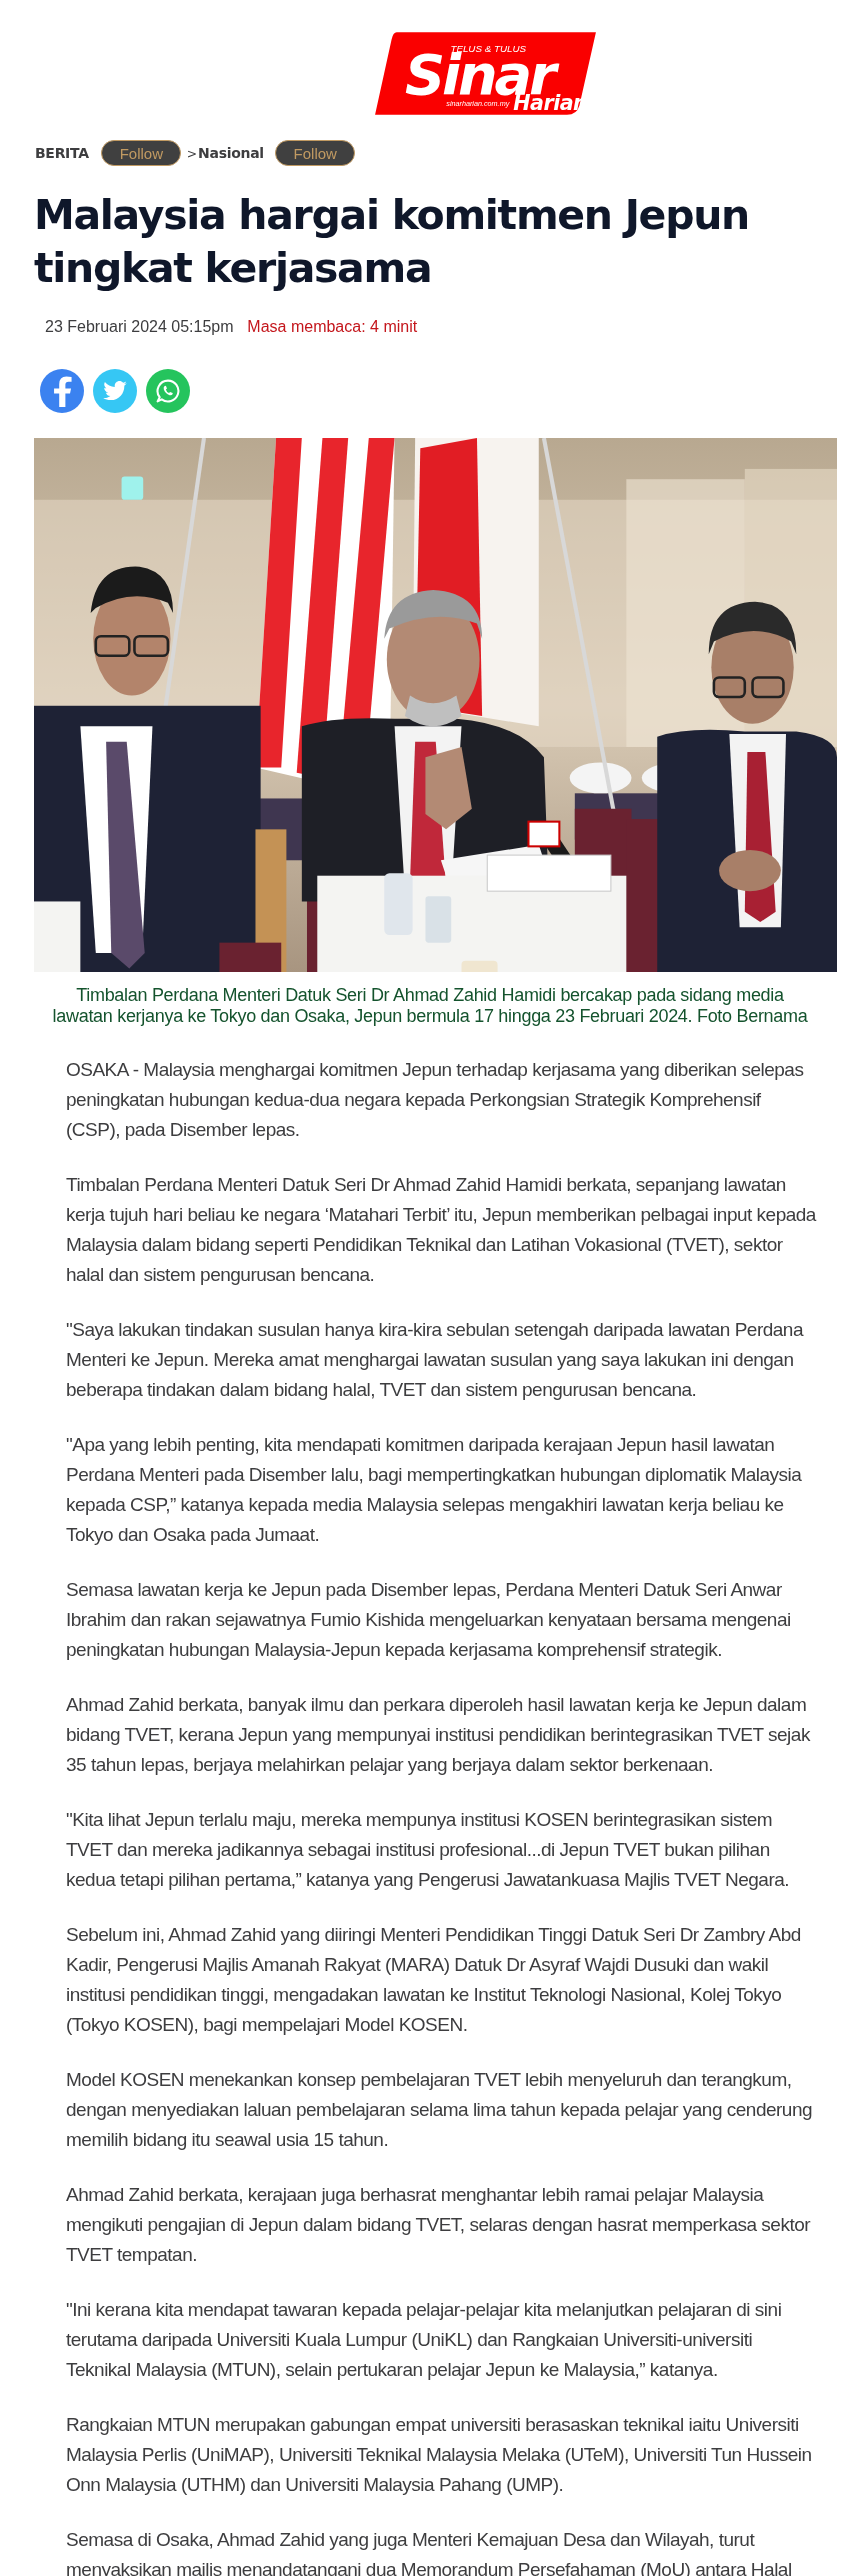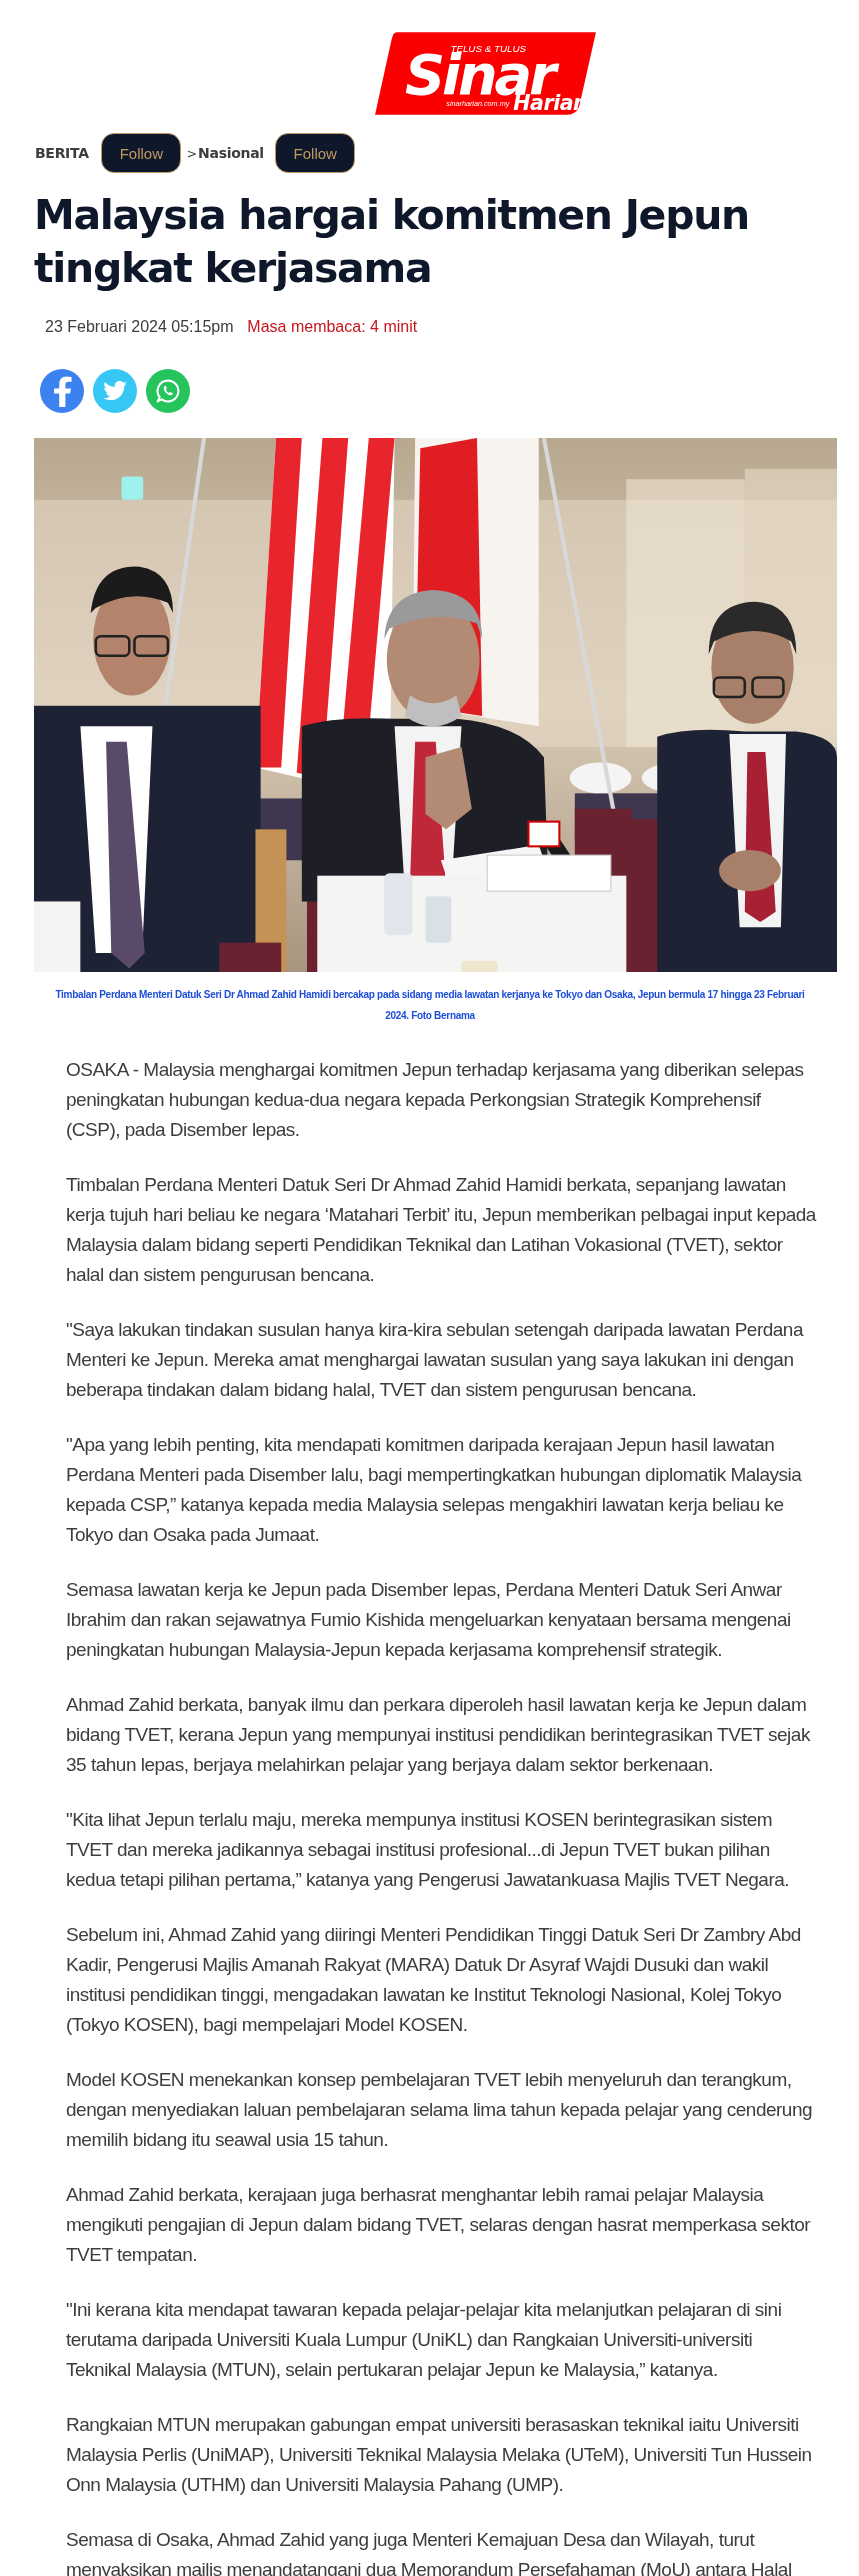--- a/index.html
+++ b/index.html
@@ -39,25 +39,25 @@
     text-decoration: none;
   }
   .crumb-sep {
     font-family: "DejaVu Sans", sans-serif;
     font-size: 12.4px;
     color: #3d3d3f;
     margin-left: 5.2px;
     margin-right: 1px;
   }
   .follow-btn {
-    height: 40px;
+    height: 26px;
     padding: 0 17.5px;
     border: 1.5px solid #c19a62;
     border-radius: 13px;
-    background: #0f172a;
+    background: #404040;
     color: #c19a62;
     font-family: "Liberation Sans", sans-serif;
     font-size: 15px;
     display: inline-flex;
     align-items: center;
     justify-content: center;
     margin-left: 12.4px;
     cursor: pointer;
   }
   .follow-btn.second { margin-left: 11.3px; }
@@ -113,25 +113,25 @@
     background: #cdbca5;
   }
   .photo svg { width: 100%; height: 100%; display: block; }
 
   .caption {
     position: absolute;
     left: 52px; top: 985px;
     width: 756px;
     text-align: center;
     font-family: "Liberation Sans", sans-serif;
-    font-weight: bold;
-    font-size: 10px;
+    font-weight: normal;
+    font-size: 18px;
     line-height: 20.6px;
     letter-spacing: -0.3px;
-    color: #1d4ed8;
+    color: #14532d;
   }
 
   
   .article {
     position: absolute;
     left: 66px; top: 1055px;
     width: 752px;
   }
   .article p {
     font-family: "Liberation Sans", sans-serif;

